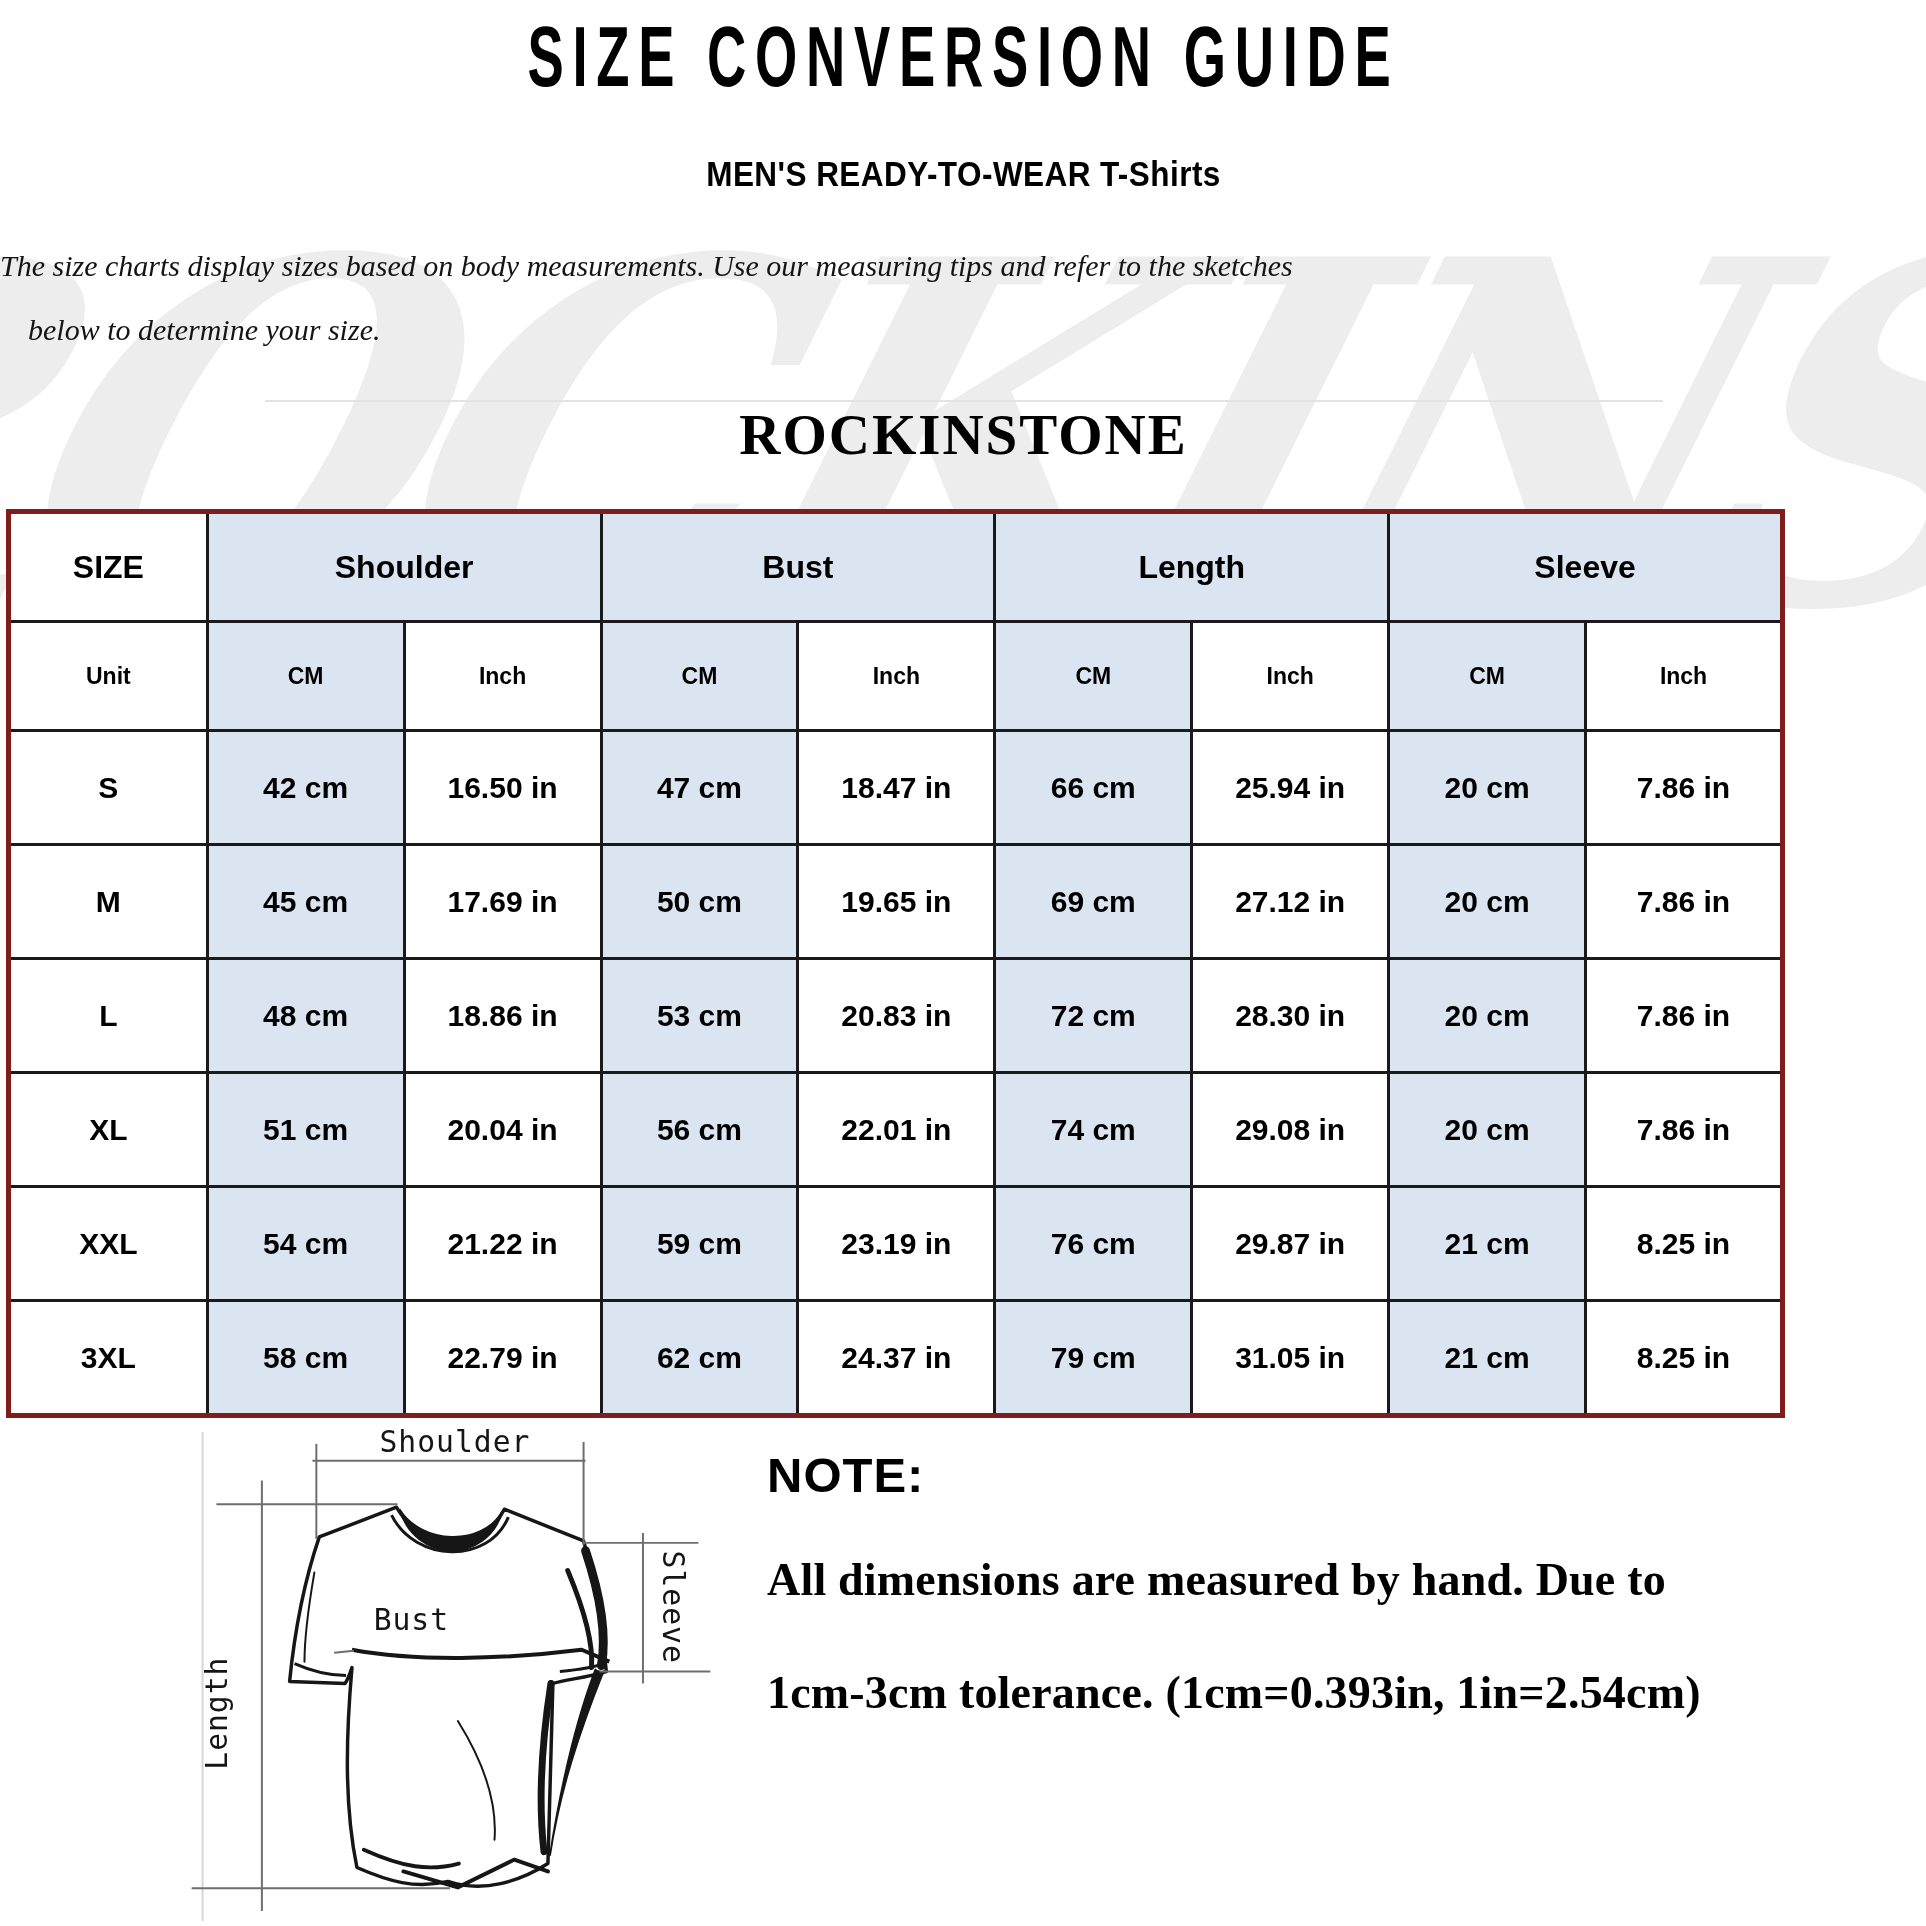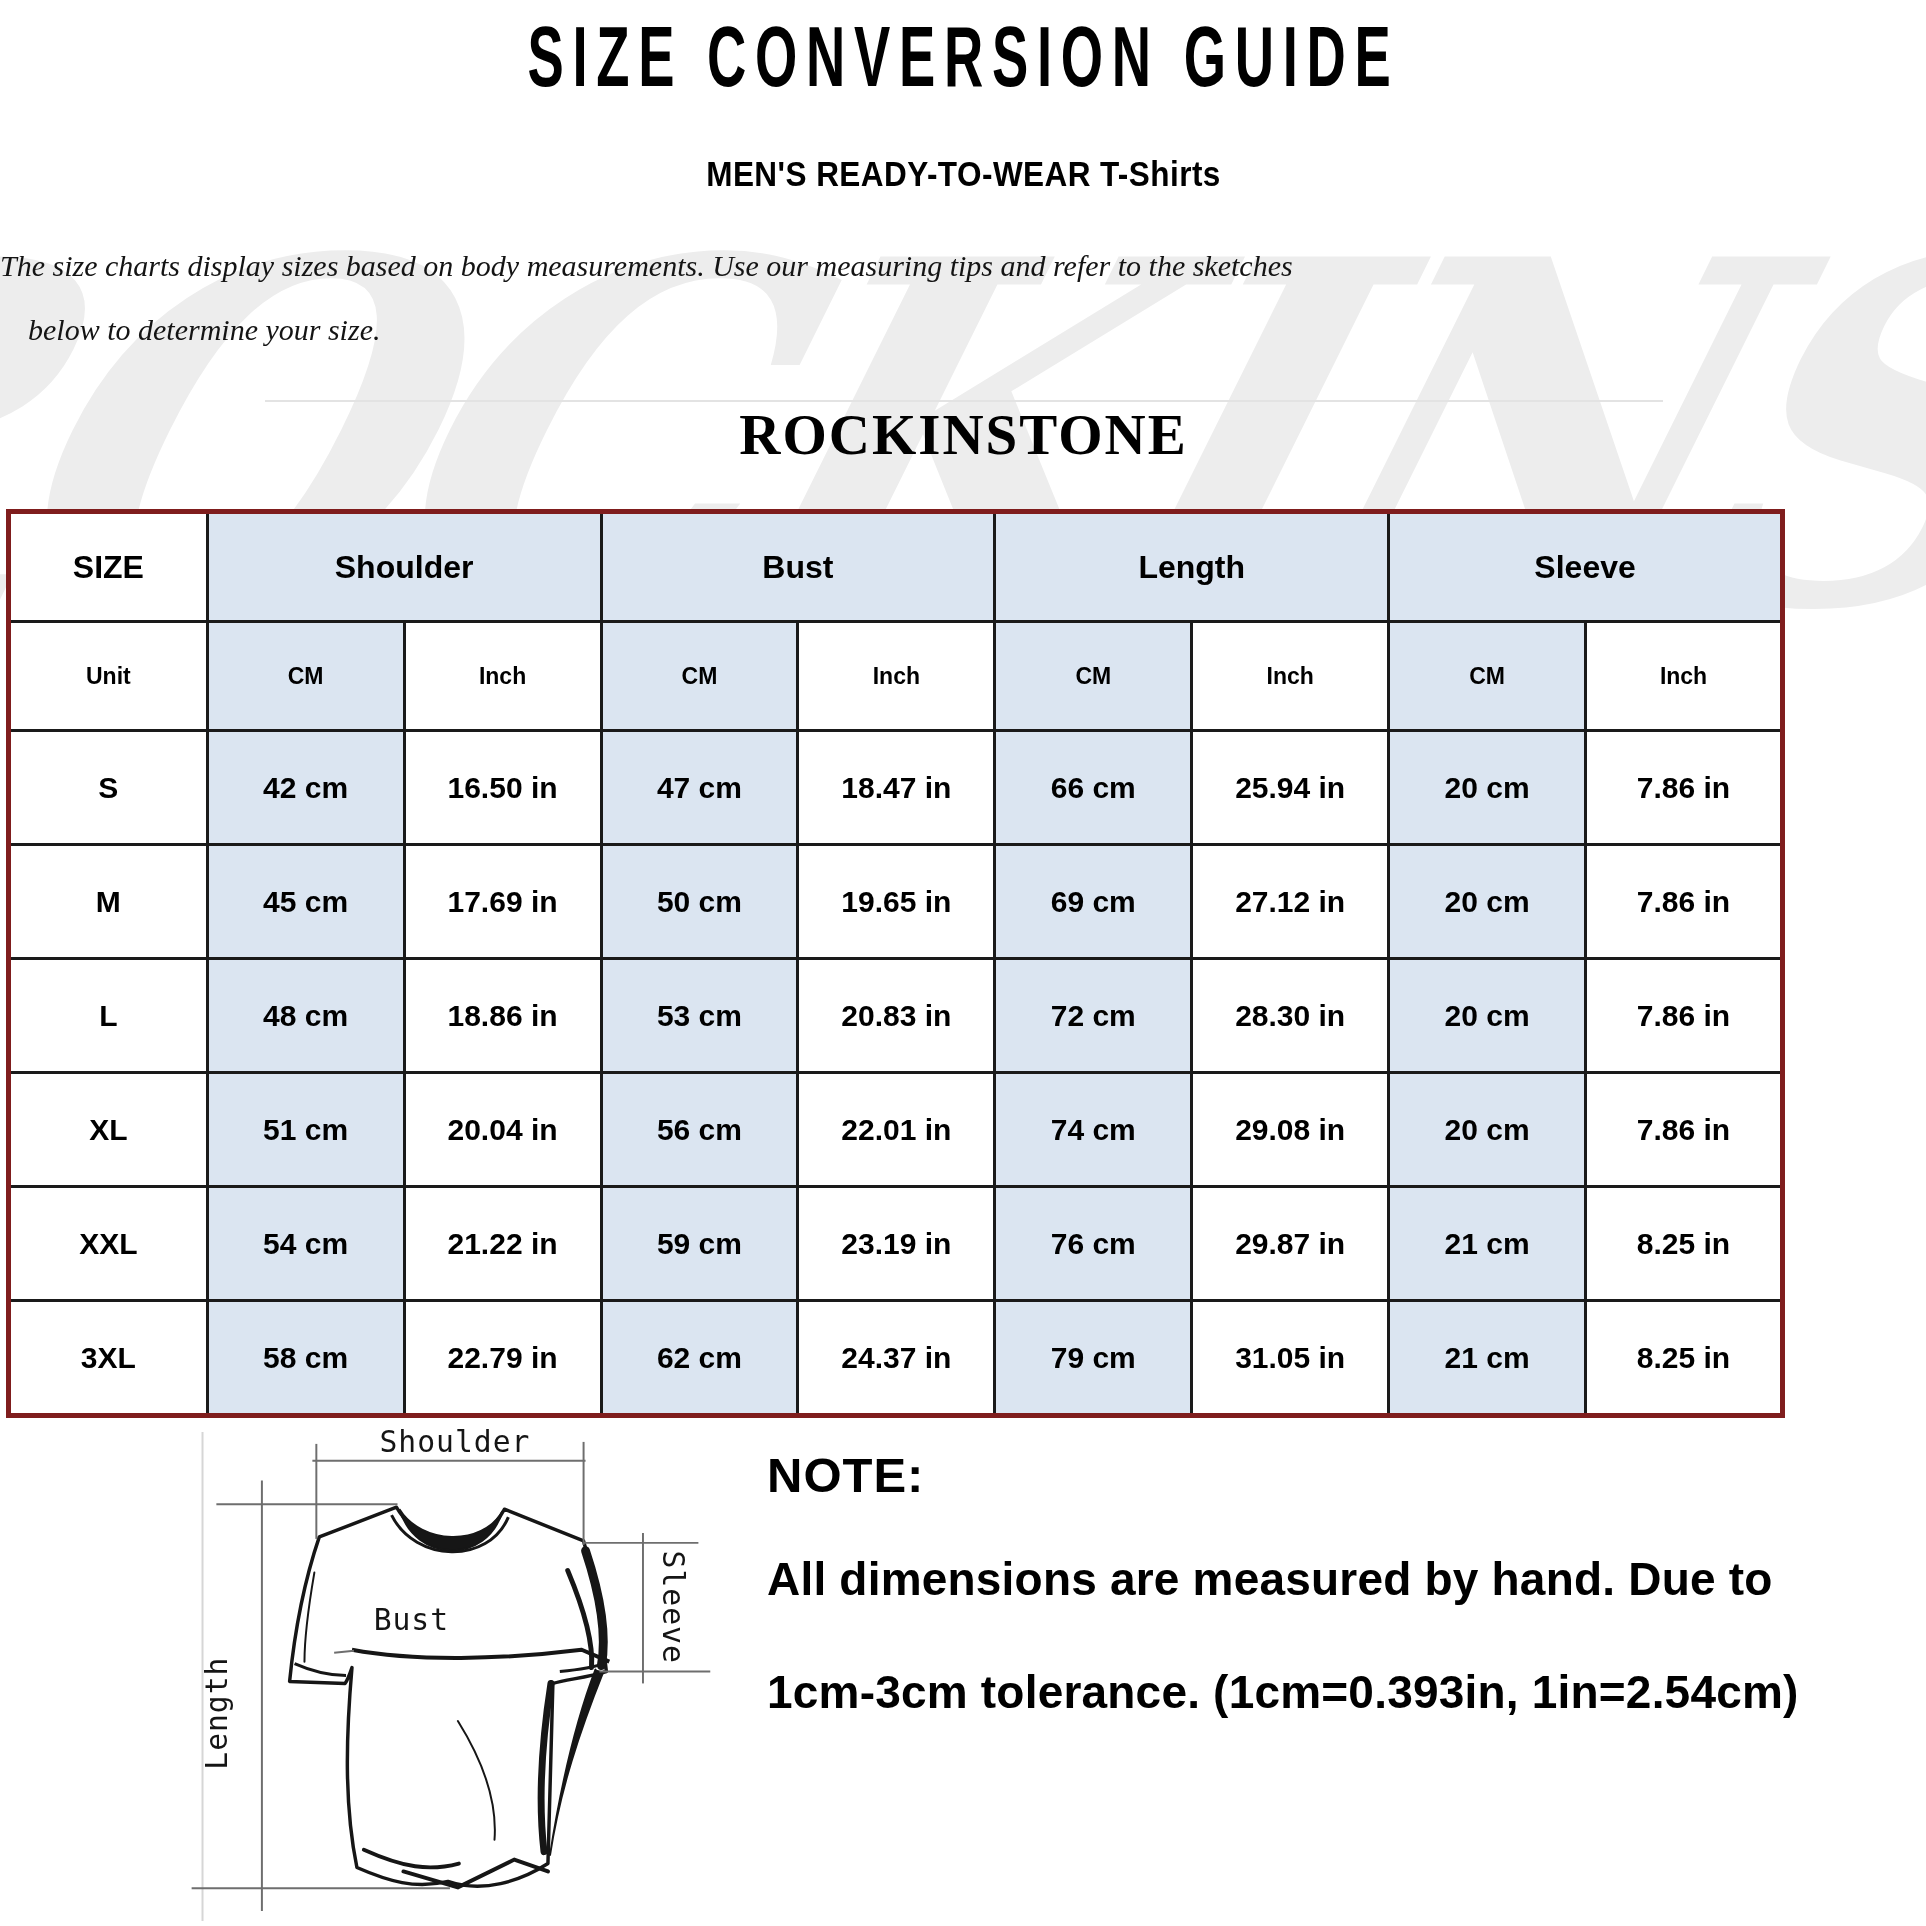--- a/index.html
+++ b/index.html
@@ -38,21 +38,21 @@
   tr.data-row td{height:111px;}
   td.blue{background:#dbe5f1;}
 
   
   .diagram{position:absolute;left:156px;top:1424px;width:580px;height:503px;z-index:2;}
   .diagram text{font-family:"DejaVu Sans Mono",monospace;font-size:30px;fill:#151515;letter-spacing:1px;}
 
   
   .note{position:absolute;left:767px;top:1447px;width:1089px;z-index:2;font-weight:700;}
   .note .heading{font-size:49px;letter-spacing:1px;margin-bottom:20px;}
-  .note .line{font-size:46px;line-height:113px;white-space:nowrap;letter-spacing:0.2px;}
+  .note .line{font-size:46px;line-height:113px;white-space:nowrap;letter-spacing:0.2px;font-family:Liberation Serif, serif;}
 </style>
 </head>
 <body>
 
 <div class="watermark">ROCKINSTONE</div>
 
 <div class="title">SIZE CONVERSION GUIDE</div>
 
 <div class="subtitle"><span>MEN'S READY-TO-WEAR</span><span class="prod">T-Shirts</span></div>
 

